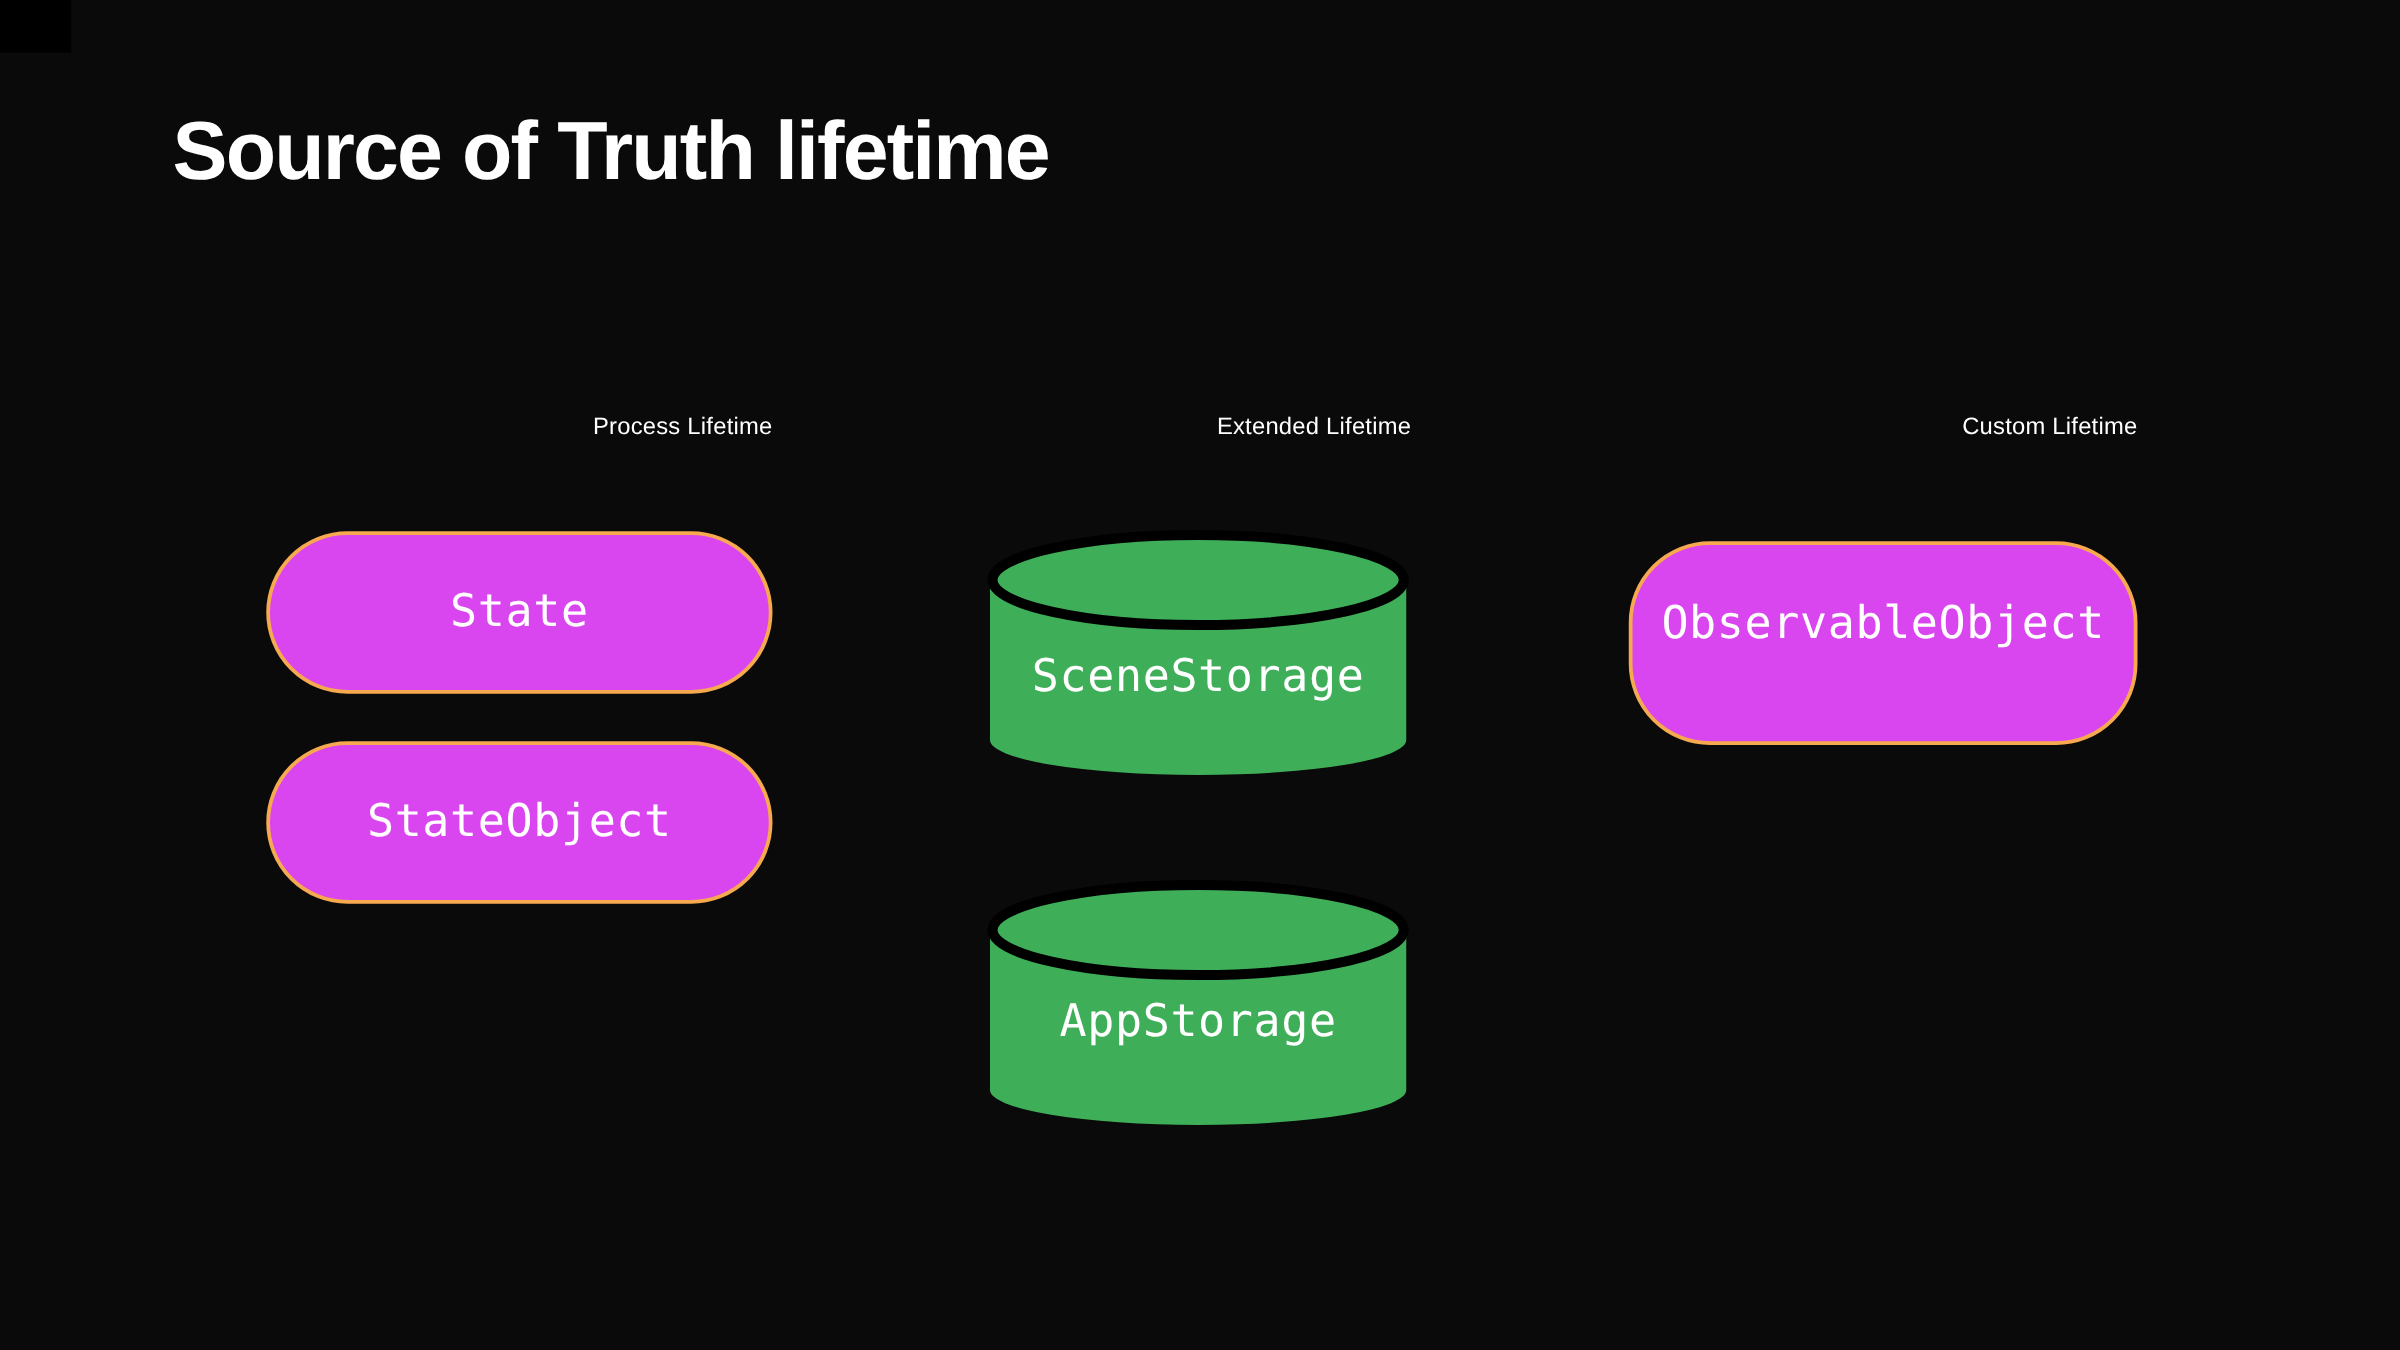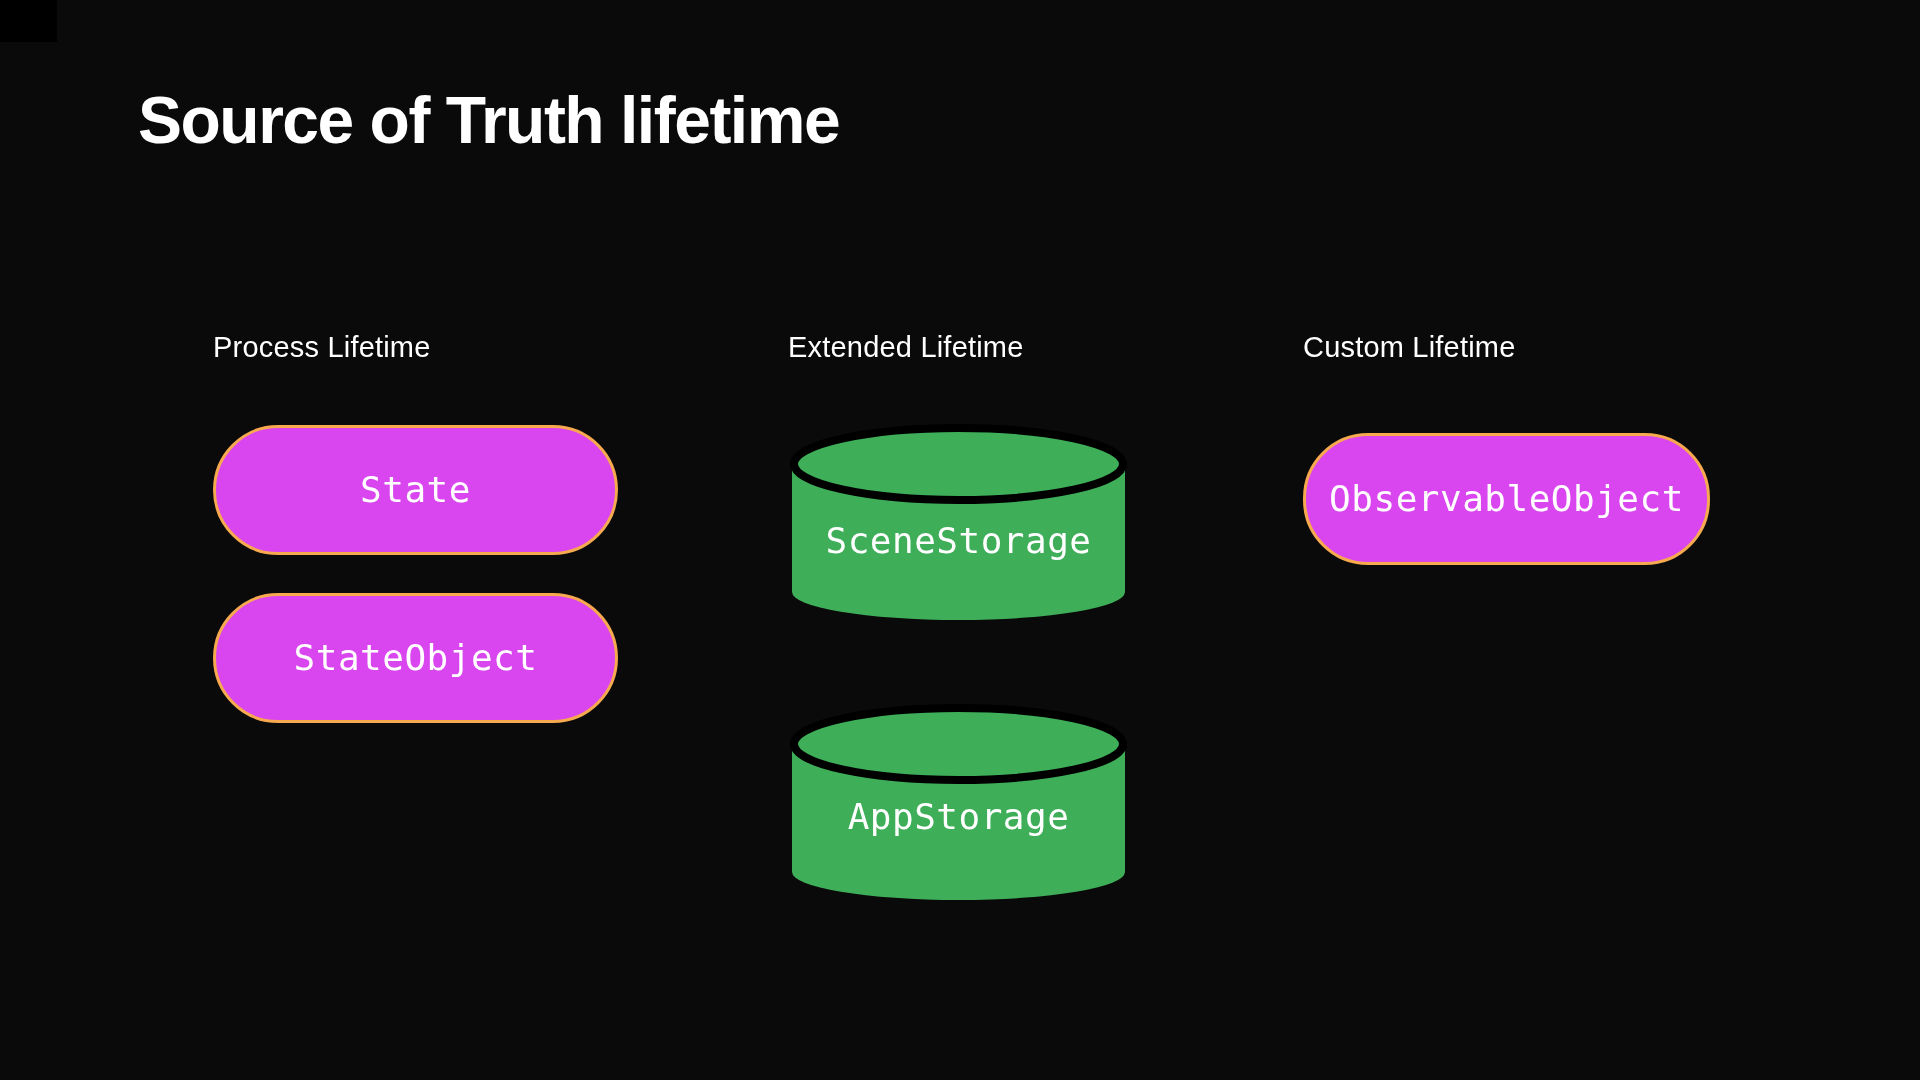--- a/index.html
+++ b/index.html
@@ -28,24 +28,24 @@
     font-size: 66px;
     font-weight: bold;
     letter-spacing: -1.5px;
     color: #ffffff;
     white-space: nowrap;
     margin-left: 36px;
   }
   .col-header {
     position: absolute;
     top: 331px;
-    font-size: 29px;
+    font-size: 19px;
     font-weight: 400;
     color: #ffffff;
-    text-align: left;
+    text-align: right;
     letter-spacing: 0.2px;
   }
   #header-1 { left: 213px; width: 405px; }
   #header-2 { left: 788px; width: 341px; }
   #header-3 { left: 1303px; width: 407px; }
 
   .pill {
     position: absolute;
     box-sizing: border-box;
     width: 405px;
@@ -59,21 +59,21 @@
     letter-spacing: 0.5px;
     text-align: center;
     line-height: 124px;
     white-space: nowrap;
   }
   #pill-state       { left: 213px; top: 425px; }
   #pill-stateobject { left: 213px; top: 593px; }
   #pill-constant    { left: 213px; top: 762px; }
   #pill-observableobject {
     left: 1303px; top: 433px;
-    width: 407px; height: 132px;
+    width: 407px; height: 163px;
     line-height: 126px;
   }
 
   .cylinder {
     position: absolute;
     width: 341px;
     height: 201px;
   }
   #cylinder-scenestorage { left: 788px; top: 422px; }
   #cylinder-appstorage   { left: 788px; top: 702px; }

